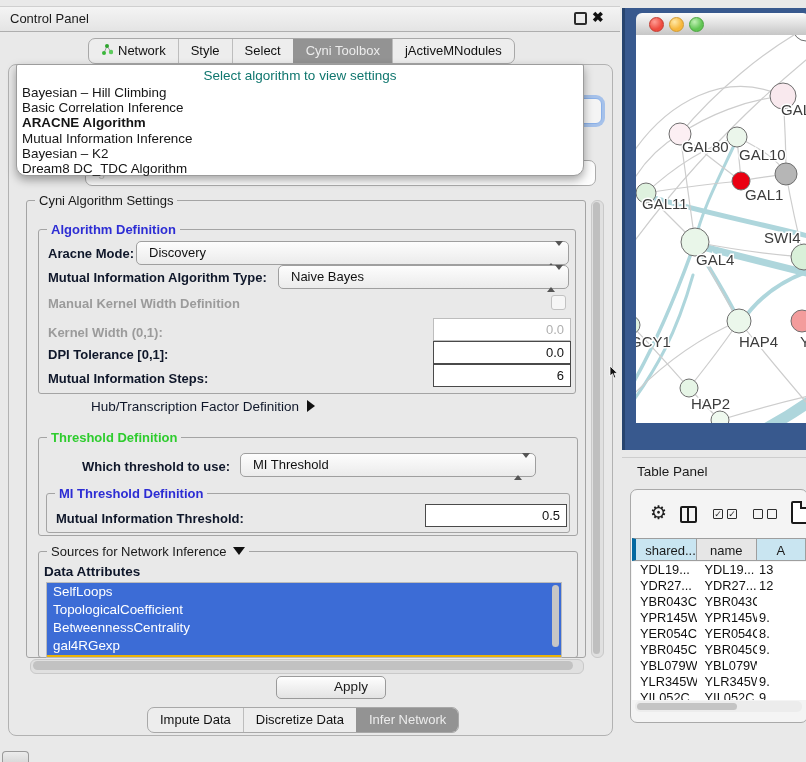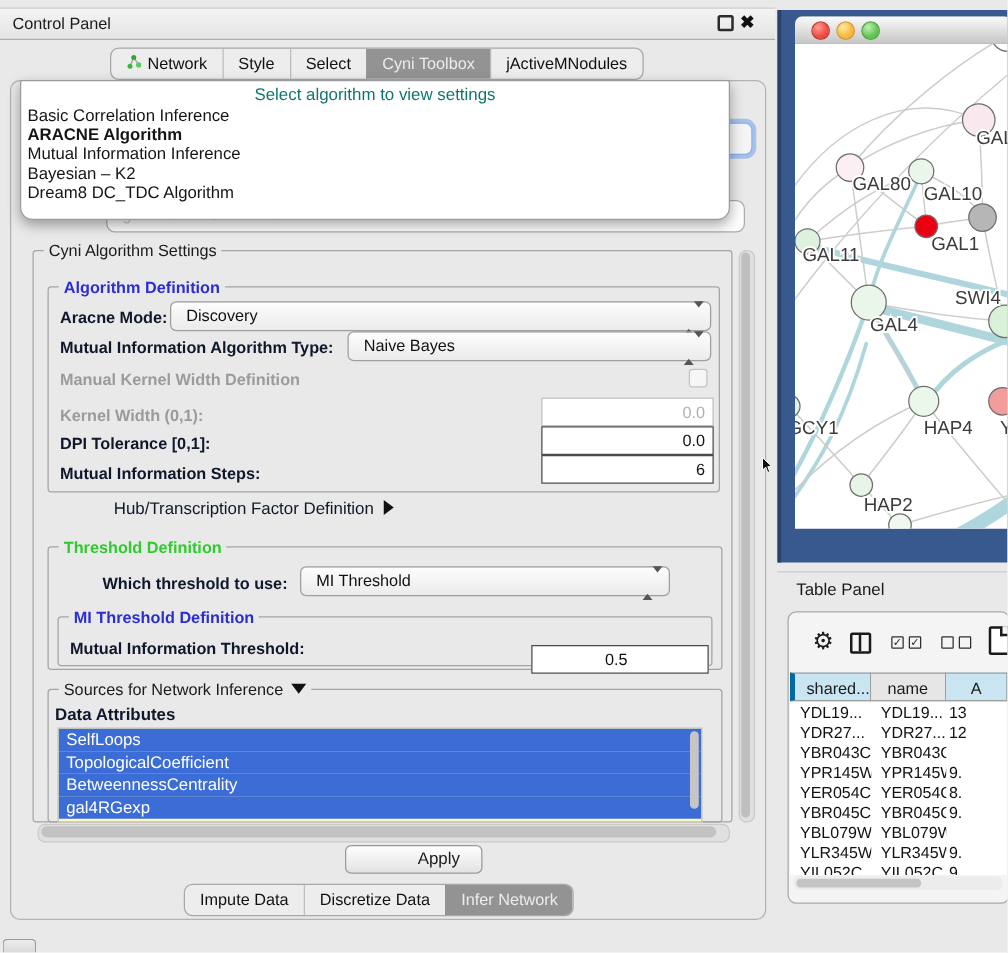--- a/index.html
+++ b/index.html
@@ -62,21 +62,21 @@
 
   .tfield{position:absolute;background:#fff;border:1px solid #4a4a4a;font-size:13px;color:#111;
     text-align:right;padding:3px 6px 0 0;height:18px;z-index:4;}
   .tfield.dis{border-color:#bdbdbd;color:#b0b0b0;}
 
   .checkbox{position:absolute;left:551px;top:295px;width:13px;height:13px;border:1px solid #c2c2c2;border-radius:3px;background:#f6f6f6;z-index:4;}
 
   .tri-right{display:inline-block;width:0;height:0;border-top:6px solid transparent;border-bottom:6px solid transparent;border-left:8px solid #111;margin-left:8px;vertical-align:-1px;}
   .tri-downb{display:inline-block;width:0;height:0;border-left:6px solid transparent;border-right:6px solid transparent;border-top:8px solid #111;margin-left:6px;vertical-align:1px;}
 
-  .attr-list{position:absolute;left:46px;top:582px;width:514px;height:74px;background:#fef9c3;border:1px solid #bbb;overflow:hidden;z-index:4;}
+  .attr-list{position:absolute;left:46px;top:582px;width:514px;height:74px;background:#eab308;border:1px solid #bbb;overflow:hidden;z-index:4;}
   .attr-item{height:17px;background:#3c6cd6;color:#fff;font-size:13.4px;padding:1px 0 0 6px;white-space:nowrap;}
   .attr-scroll{position:absolute;right:2px;top:2px;width:7px;height:62px;background:#c6c6c6;border-radius:4px;}
 
   .vscroll{position:absolute;left:591px;top:200px;width:11px;height:456px;background:#e0e0e0;border:1px solid #c9c9c9;border-radius:6px;z-index:3;}
   .vthumb{position:absolute;left:1px;top:1px;width:7px;height:452px;background:#bfbfbf;border-radius:5px;}
   .hscroll{position:absolute;left:30px;top:659px;width:552px;height:13px;background:#e0e0e0;border:1px solid #c9c9c9;border-radius:6px;z-index:4;}
   .hthumb{position:absolute;left:2px;top:1px;width:540px;height:9px;background:#c2c2c2;border-radius:5px;}
 
   .apply-btn{position:absolute;left:276px;top:676px;width:68px;height:21px;background:linear-gradient(#fefefe,#e3e3e3);
     border:1px solid #9a9a9a;border-radius:5px;font-size:13.5px;text-align:center;line-height:20px;z-index:4;padding-left:40px;}
@@ -156,20 +156,21 @@
     </div>
 
   <div class="cp-outer"></div>
 
   <div class="combo-focus"></div>
   <div class="combo-hidden">gal4 filtered.sif default node</div>
 
   <div class="algo-pop">
     <span class="algo-prompt">Select algorithm to view settings</span>
     <div id="algo-items">
+        <div class="algo-item">Bayesian – Hill Climbing</div>
         <div class="algo-item">Basic Correlation Inference</div>
         <div class="algo-item bold">ARACNE Algorithm</div>
         <div class="algo-item">Mutual Information Inference</div>
         <div class="algo-item">Bayesian – K2</div>
         <div class="algo-item">Dream8 DC_TDC Algorithm</div>
       </div>
   </div>
 
   <div class="tborder" id="grp-settings">
     <span class="ttitle t-black">Cyni Algorithm Settings</span>
@@ -209,21 +210,21 @@
   </div>
   <span class="lbl" style="left:82px;top:459px;">Which threshold to use:</span>
   <div class="combo" style="left:240px;top:453px;width:294px;height:22px;">
     <span class="cval">MI Threshold</span>
     <span class="steppers"><span class="tri-up"></span><span class="tri-down"></span></span>
   </div>
   <div class="tborder" id="grp-mithresh">
     <span class="ttitle t-blue">MI Threshold Definition</span>
   </div>
   <span class="lbl" style="left:56px;top:511px;">Mutual Information Threshold:</span>
-  <div class="tfield" style="left:425px;top:516px;width:134px;text-align:center;">0.5</div>
+  <div class="tfield" style="left:425px;top:504px;width:134px;">0.5</div>
 
   <div class="tborder" id="grp-sources">
     <span class="ttitle t-black"><span>Sources for Network Inference</span><span class="tri-downb"></span></span>
   </div>
   <span class="lbl" style="left:44px;top:564px;font-size:13.5px;">Data Attributes</span>
   <div class="attr-list" id="attr-list">
 
   <div class="attr-item">SelfLoops</div>
       <div class="attr-item">TopologicalCoefficient</div>
       <div class="attr-item">BetweennessCentrality</div>

